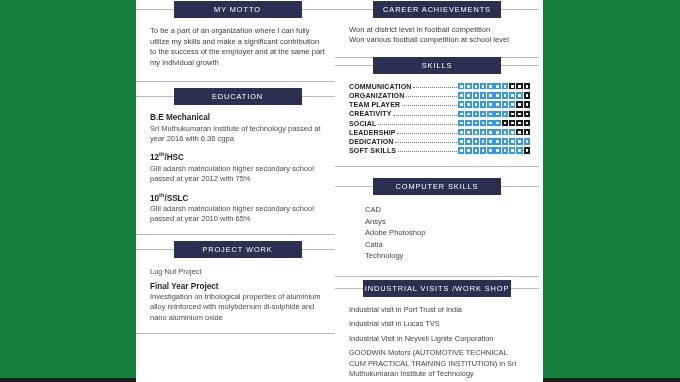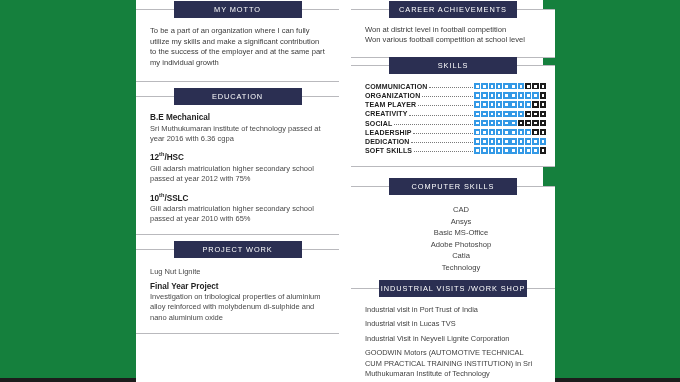--- a/index.html
+++ b/index.html
@@ -26,21 +26,21 @@
     width: 407px;
     height: 382px;
     background: #ffffff;
   }
   .col {
     position: absolute;
     top: 0;
     height: 382px;
   }
   #col-left  { left: 0;     width: 203px; }
-  #col-right { left: 215px; width: 204px; }
+  #col-right { left: 199px; width: 204px; }
 
   
   .section {
     position: absolute;
     left: 0;
     width: 100%;
     background: #ffffff;
     border-top: 1px solid #b9b9bd;
     border-bottom: 1px solid #b9b9bd;
   }
@@ -201,21 +201,21 @@
         </div>
       </div>
 
       <div class="section" style="top:249px; bottom:auto;">
         <div class="sec-head-wrap">
           <div class="sec-head">PROJECT WORK</div>
         </div>
         <div class="sec-body" style="padding-top:17px; padding-bottom:10px;">
 
           <div>
-            <p class="proj-desc"> Lug Nut Lignite</p>
+            <p class="proj-desc"> Lug Nut Project</p>
           </div>
 
           <div>
             <p class="proj-title">Final Year Project</p>
             <p class="proj-desc last">Investigation on tribological properties of aluminium alloy reinforced with molybdenum di-sulphide and nano aluminium oxide</p>
           </div>
 
         </div>
       </div>
 
@@ -368,25 +368,24 @@
                 </span>
               </div>
             </div>
         </div>
       </div>
 
       <div class="section" style="top:186px;">
         <div class="sec-head-wrap">
           <div class="sec-head">COMPUTER SKILLS</div>
         </div>
-        <div class="sec-body" style="padding-top:17px; padding-bottom:14px;text-align:center;">
+        <div class="sec-body" style="padding-top:17px; padding-bottom:14px;">
           <div id="computer-skills-list">
               <p class="cs-line">CAD</p>
               <p class="cs-line">Ansys</p>
-              <p class="cs-line">Basic MS-Office</p>
               <p class="cs-line">Adobe Photoshop</p>
               <p class="cs-line">Catia</p>
               <p class="cs-line">Technology</p>
             </div>
         </div>
       </div>
 
       <div class="section" style="top:288px;">
         <div class="sec-head-wrap">
           <div class="sec-head" style="width:148px;">INDUSTRIAL VISITS /WORK SHOP</div>

